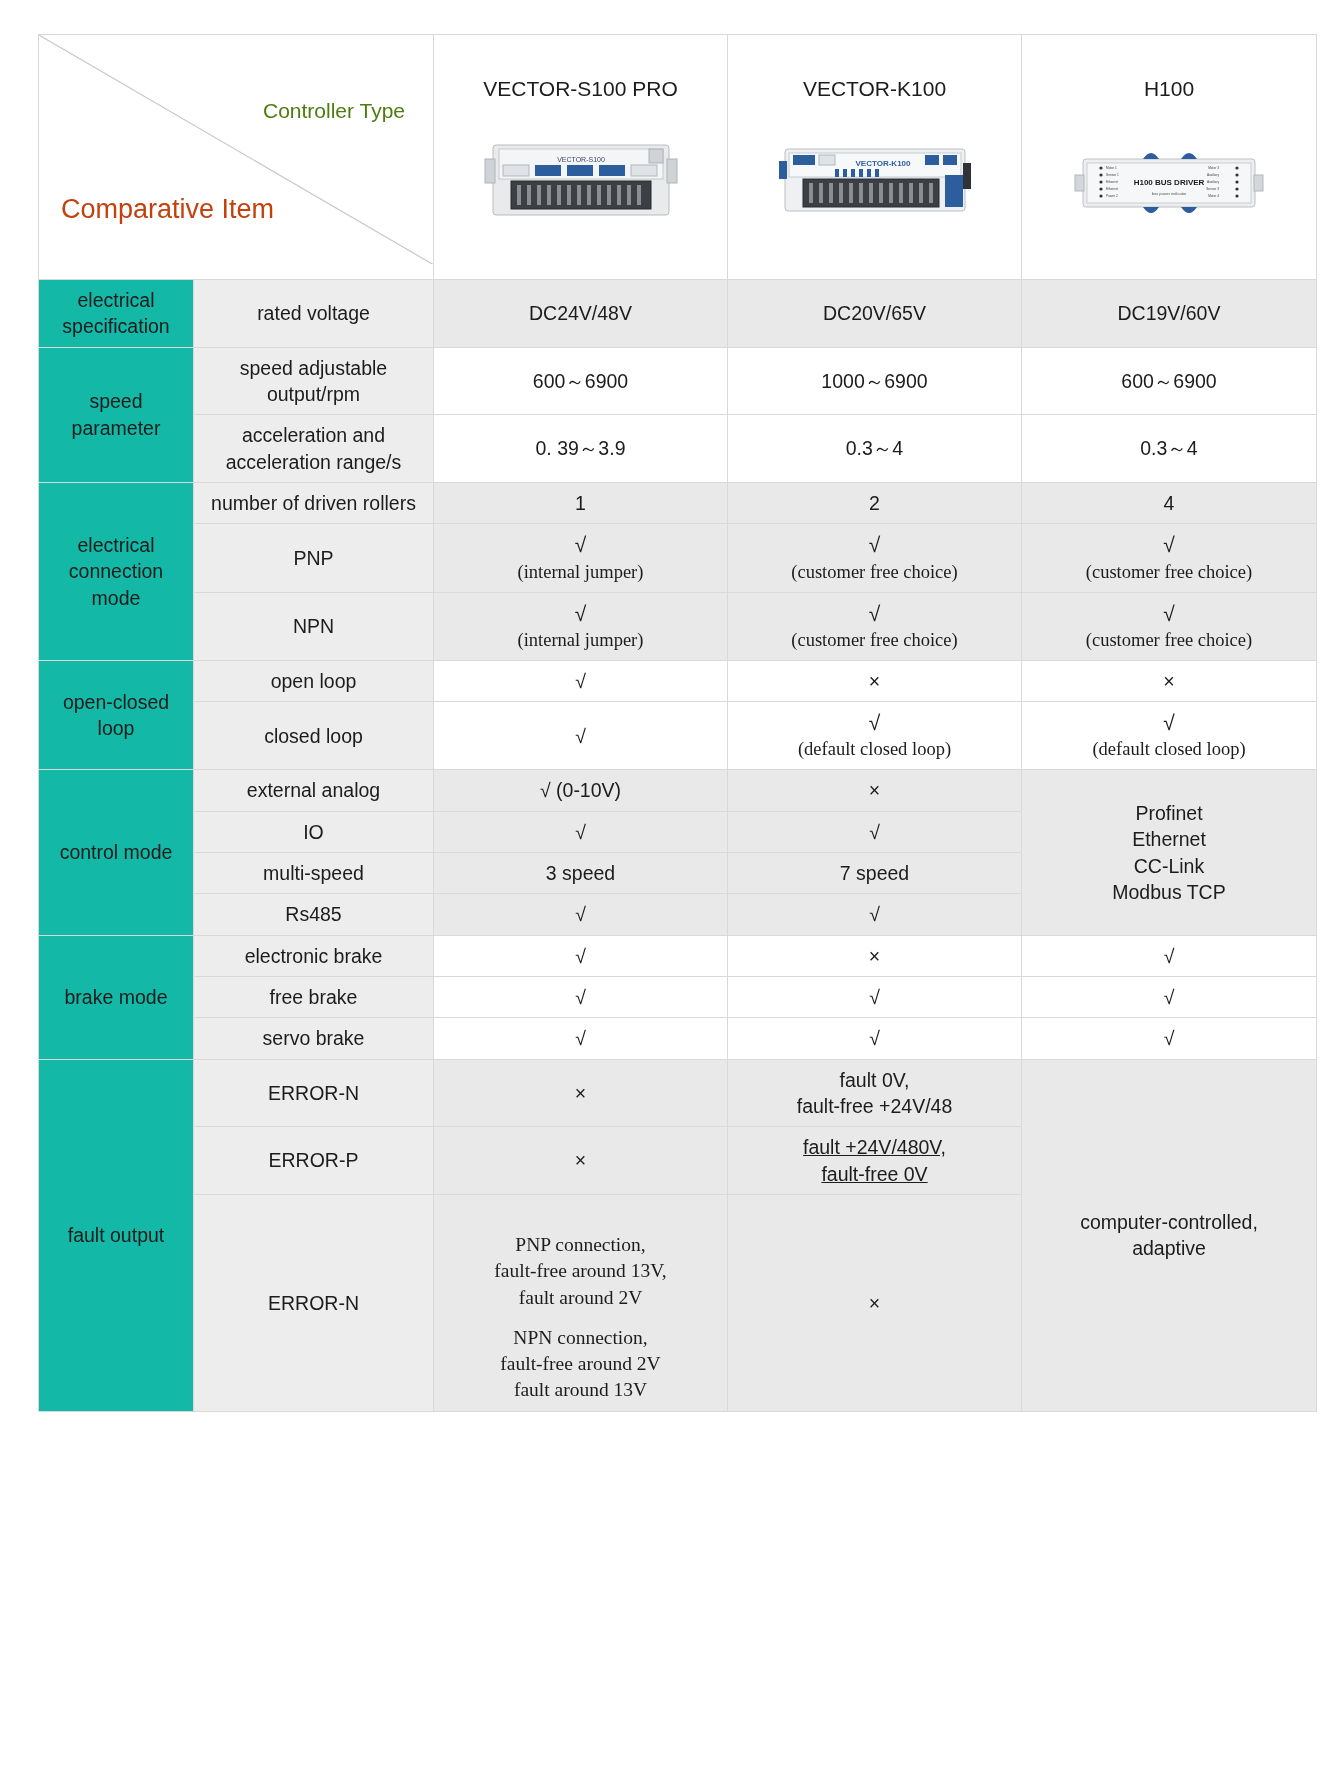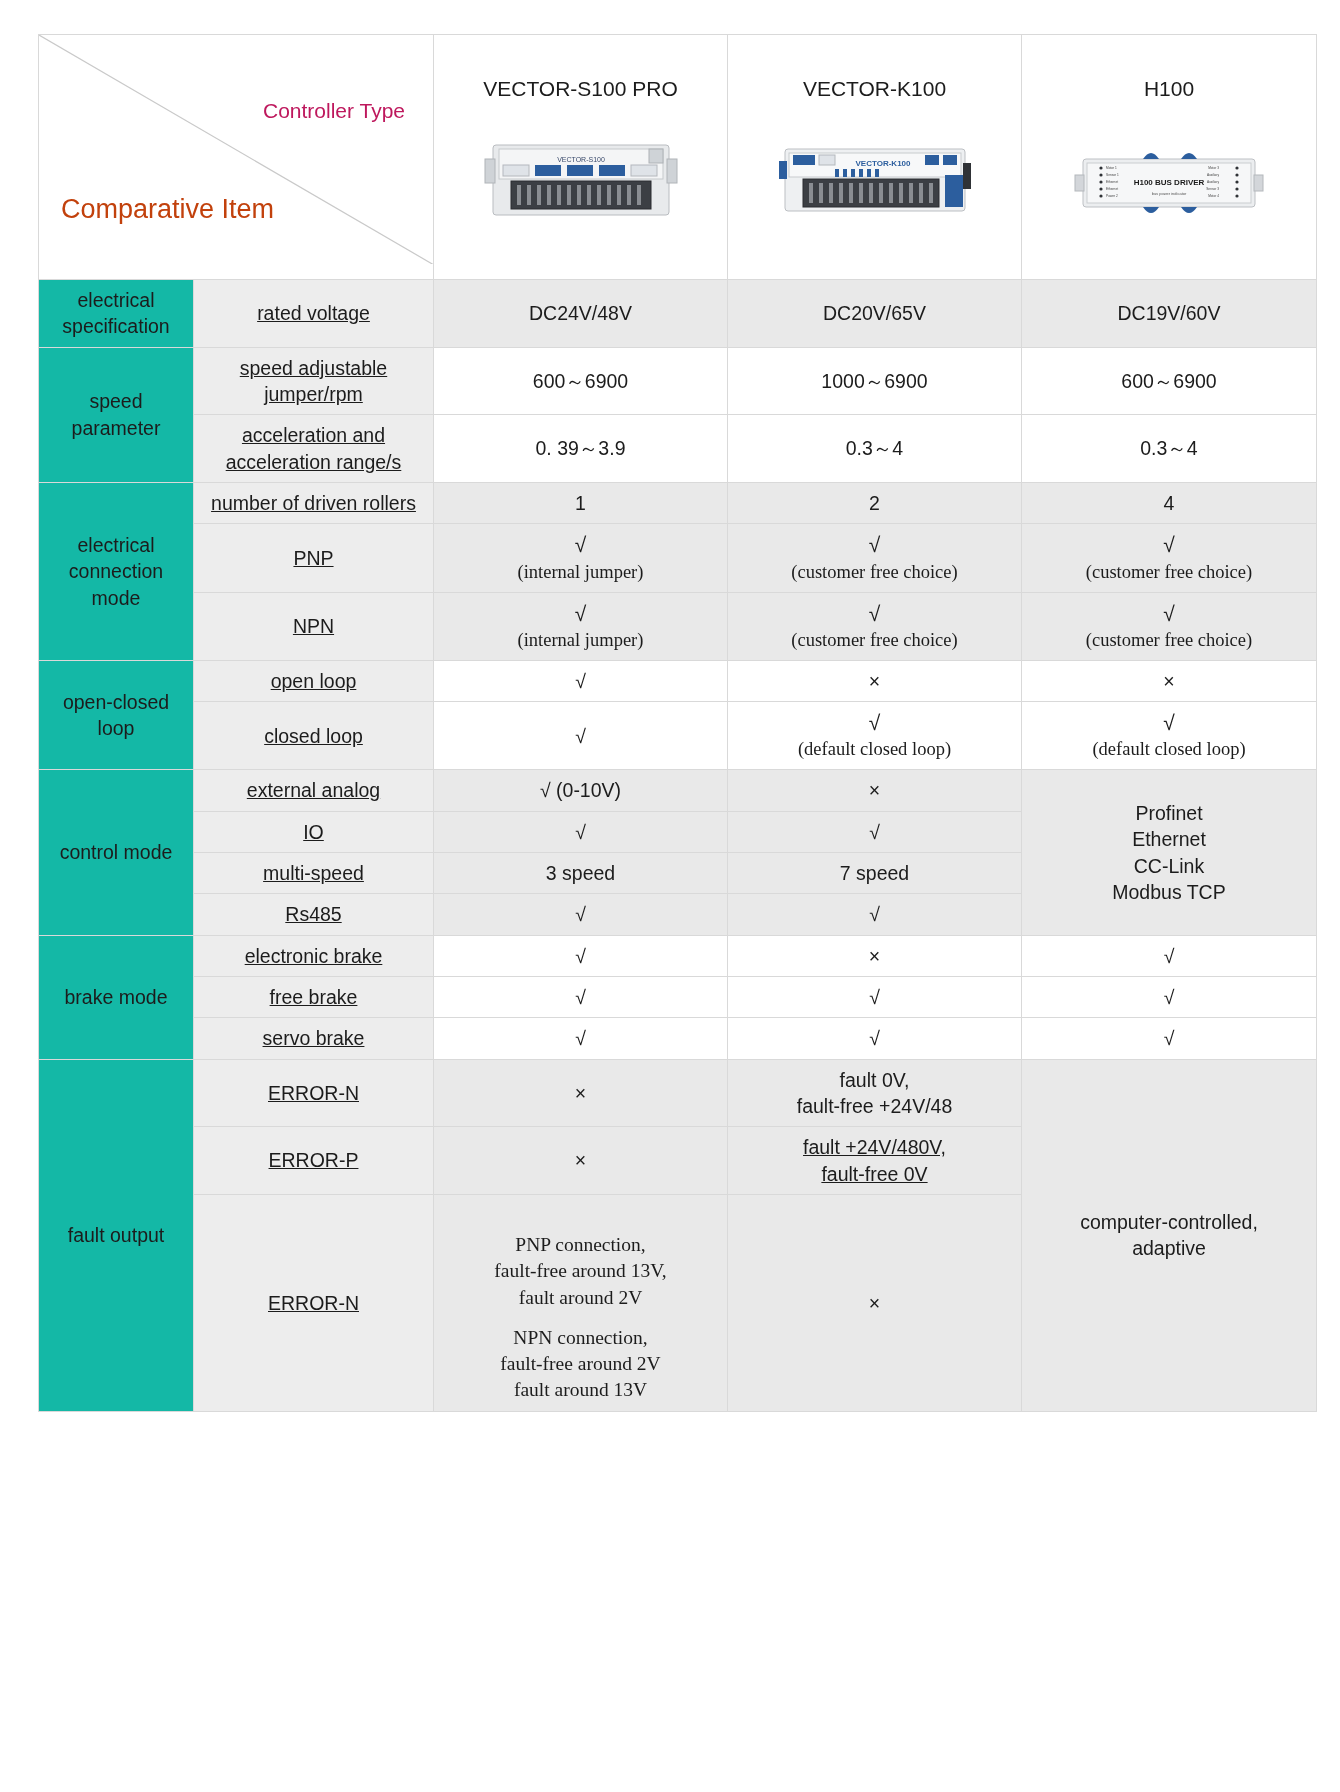--- a/index.html
+++ b/index.html
@@ -52,21 +52,21 @@
   }
   td.corner .diag {
     position: absolute;
     inset: 0;
   }
   td.corner .lbl-top {
     position: absolute;
     right: 28px;
     top: 62px;
     font-size: 21px;
-    color: #be185d;
+    color: #4d7c0f;
   }
   td.corner .lbl-bottom {
     position: absolute;
     left: 22px;
     bottom: 52px;
     font-size: 27px;
     color: #c2410c;
     margin-top: 25px;
   }
 
@@ -91,21 +91,20 @@
   
   td.grp {
     background: #14b8a6;
     font-size: 19.5px;
     color: #222;
   }
   td.sub {
     background: #ededed;
     font-size: 19.5px;
     color: #222;
-    text-decoration: underline;
   }
   tr.shade td.val {
     background: #e9e9e9;
   }
   td.val {
     background: #ffffff;
   }
   td.val.merged {
     background: #ededed;
   }
@@ -259,21 +258,21 @@
     <tr class="shade">
       <td class="grp">electrical specification</td>
       <td class="sub">rated voltage</td>
       <td class="val">DC24V/48V</td>
       <td class="val">DC20V/65V</td>
       <td class="val">DC19V/60V</td>
     </tr>
 
     <tr>
       <td class="grp" rowspan="2">speed parameter</td>
-      <td class="sub">speed adjustable jumper/rpm</td>
+      <td class="sub">speed adjustable output/rpm</td>
       <td class="val">600～6900</td>
       <td class="val">1000～6900</td>
       <td class="val">600～6900</td>
     </tr>
     <tr>
       <td class="sub">acceleration and acceleration range/s</td>
       <td class="val">0. 39～3.9</td>
       <td class="val">0.3～4</td>
       <td class="val">0.3～4</td>
     </tr>

